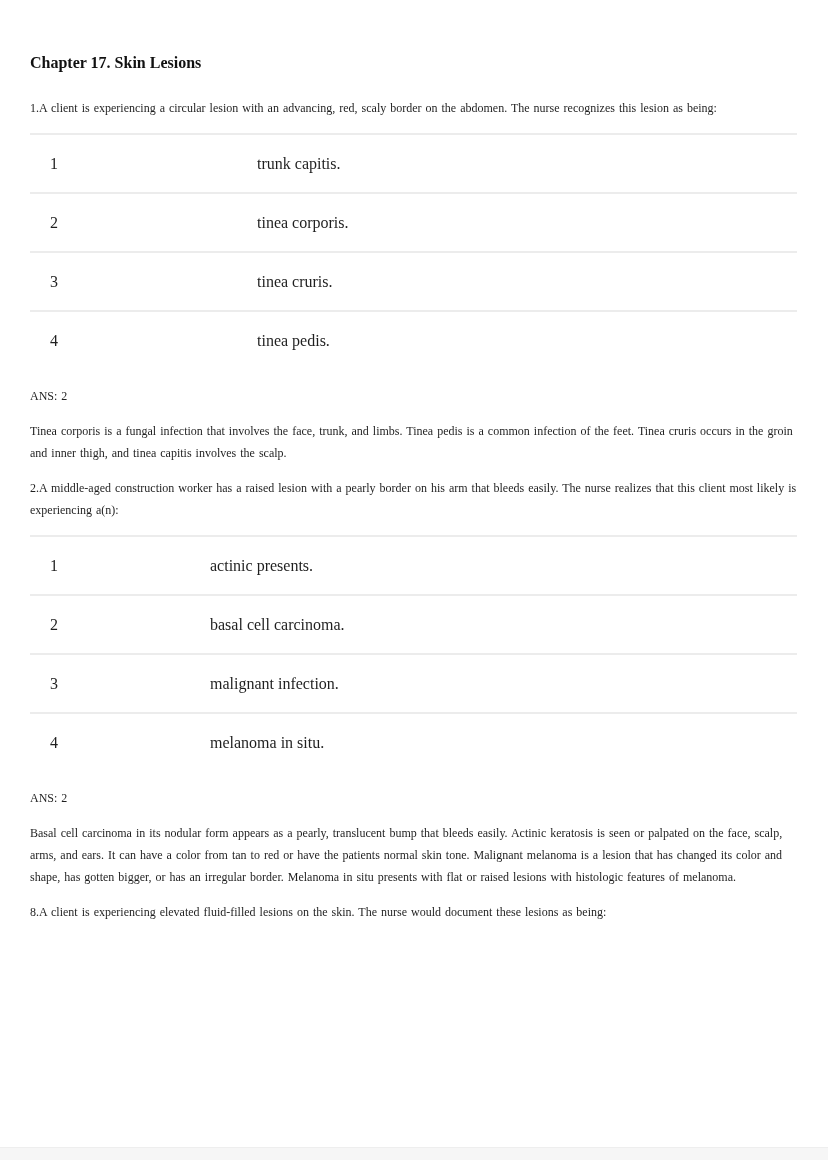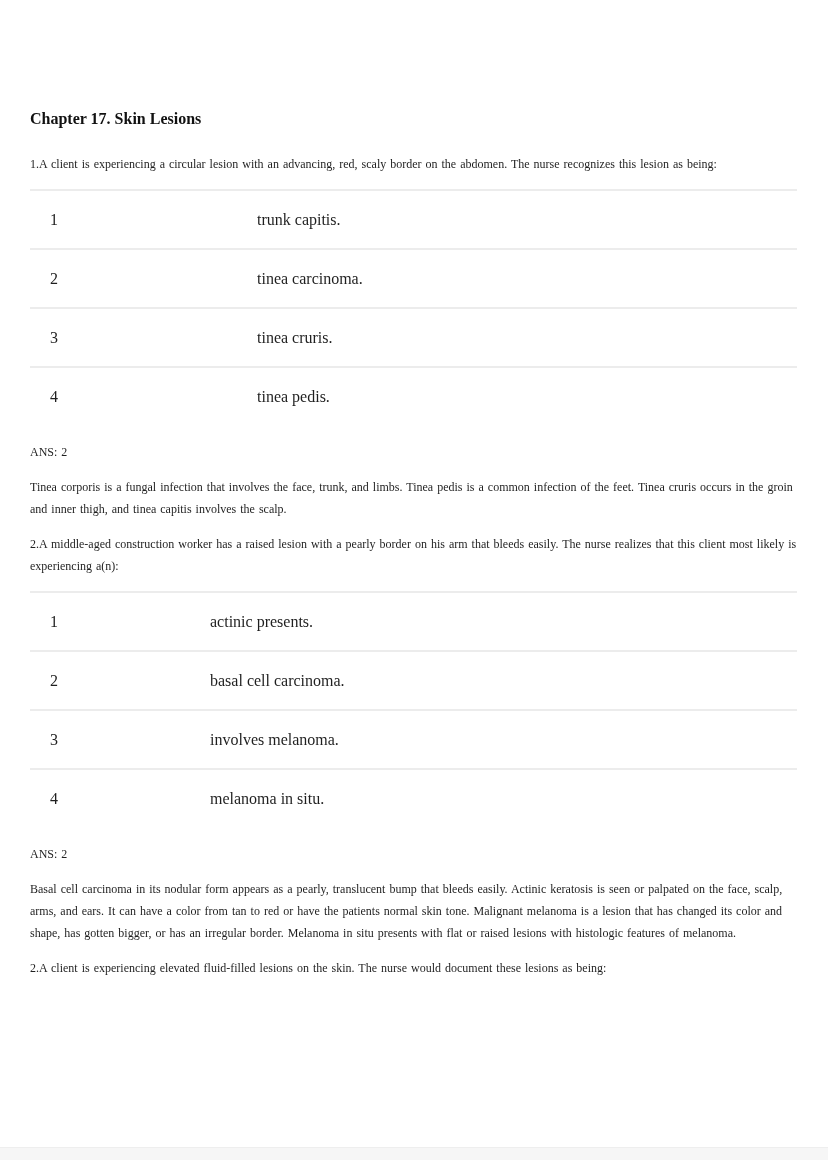--- a/index.html
+++ b/index.html
@@ -9,21 +9,21 @@
   body {
     width: 828px;
     height: 1160px;
     background: #ffffff;
     overflow: hidden;
     position: relative;
     font-family: "Liberation Serif", "DejaVu Serif", serif;
     color: #1f1f1f;
   }
   .page {
-    padding: 108px 31px 0 30px;
+    padding: 52px 31px 0 30px;
   }
   h1.chapter-title {
     font-size: 16px;
     line-height: 21px;
     font-weight: bold;
     color: #111111;
     margin: 0 0 24px 0;
   }
   p {
     font-size: 12px;
@@ -78,21 +78,21 @@
     <p class="question-text">1.A client is experiencing a circular lesion with an advancing, red, scaly border on the abdomen. The nurse recognizes this lesion as being:</p>
 
     <table class="opts t1">
       <tbody>
         <tr>
           <td class="num">1</td>
           <td class="lbl">trunk capitis.</td>
         </tr>
         <tr>
           <td class="num">2</td>
-          <td class="lbl">tinea carcinoma.</td>
+          <td class="lbl">tinea corporis.</td>
         </tr>
         <tr>
           <td class="num">3</td>
           <td class="lbl">tinea cruris.</td>
         </tr>
         <tr>
           <td class="num">4</td>
           <td class="lbl">tinea pedis.</td>
         </tr>
       </tbody>
@@ -110,32 +110,32 @@
         <tr>
           <td class="num">1</td>
           <td class="lbl">actinic presents.</td>
         </tr>
         <tr>
           <td class="num">2</td>
           <td class="lbl">basal cell carcinoma.</td>
         </tr>
         <tr>
           <td class="num">3</td>
-          <td class="lbl">involves melanoma.</td>
+          <td class="lbl">malignant infection.</td>
         </tr>
         <tr>
           <td class="num">4</td>
           <td class="lbl">melanoma in situ.</td>
         </tr>
       </tbody>
     </table>
 
     <p class="answer-text">ANS: 2</p>
     <p class="rationale-text">Basal cell carcinoma in its nodular form appears as a pearly, translucent bump that bleeds easily. Actinic keratosis is seen or palpated on the face, scalp, arms, and ears. It can have a color from tan to red or have the patients normal skin tone. Malignant melanoma is a lesion that has changed its color and shape, has gotten bigger, or has an irregular border. Melanoma in situ presents with flat or raised lesions with histologic features of melanoma.</p>
   </section>
 
   <section>
-    <p class="question-text">2.A client is experiencing elevated fluid-filled lesions on the skin. The nurse would document these lesions as being:</p>
+    <p class="question-text">8.A client is experiencing elevated fluid-filled lesions on the skin. The nurse would document these lesions as being:</p>
   </section>
 
 </main>
 
 <div class="bottom-bar"></div>
 
 </body></html>

